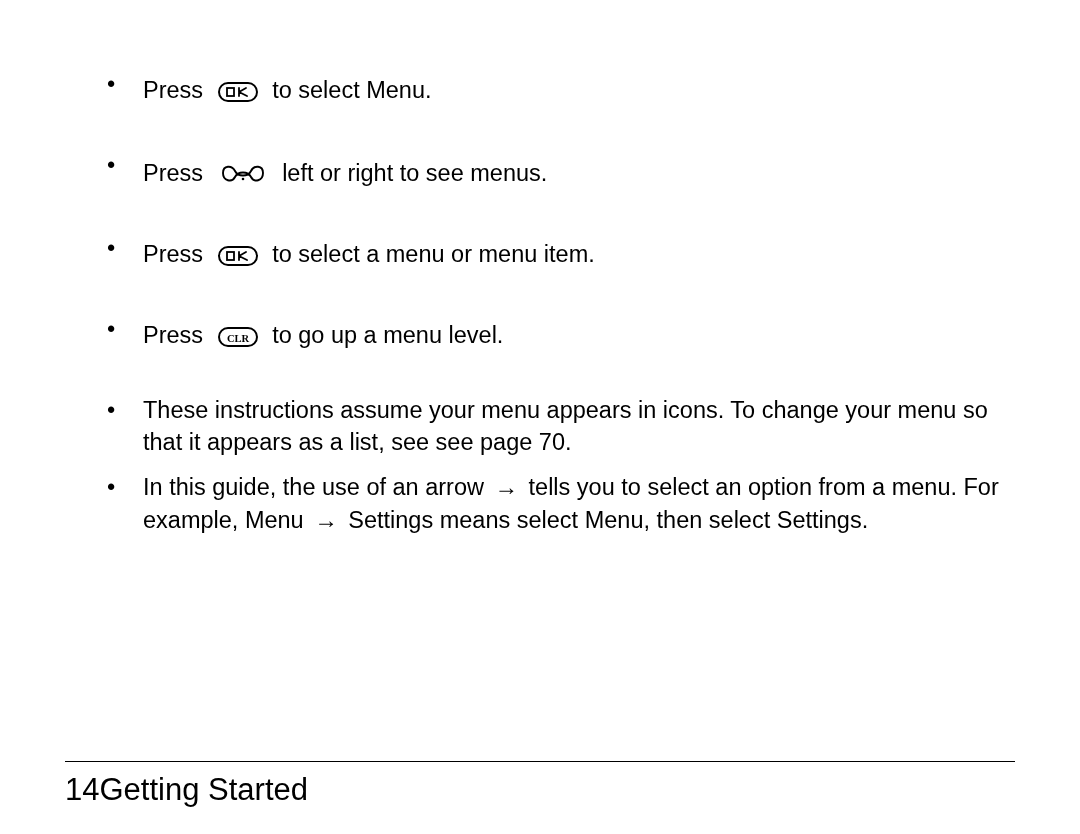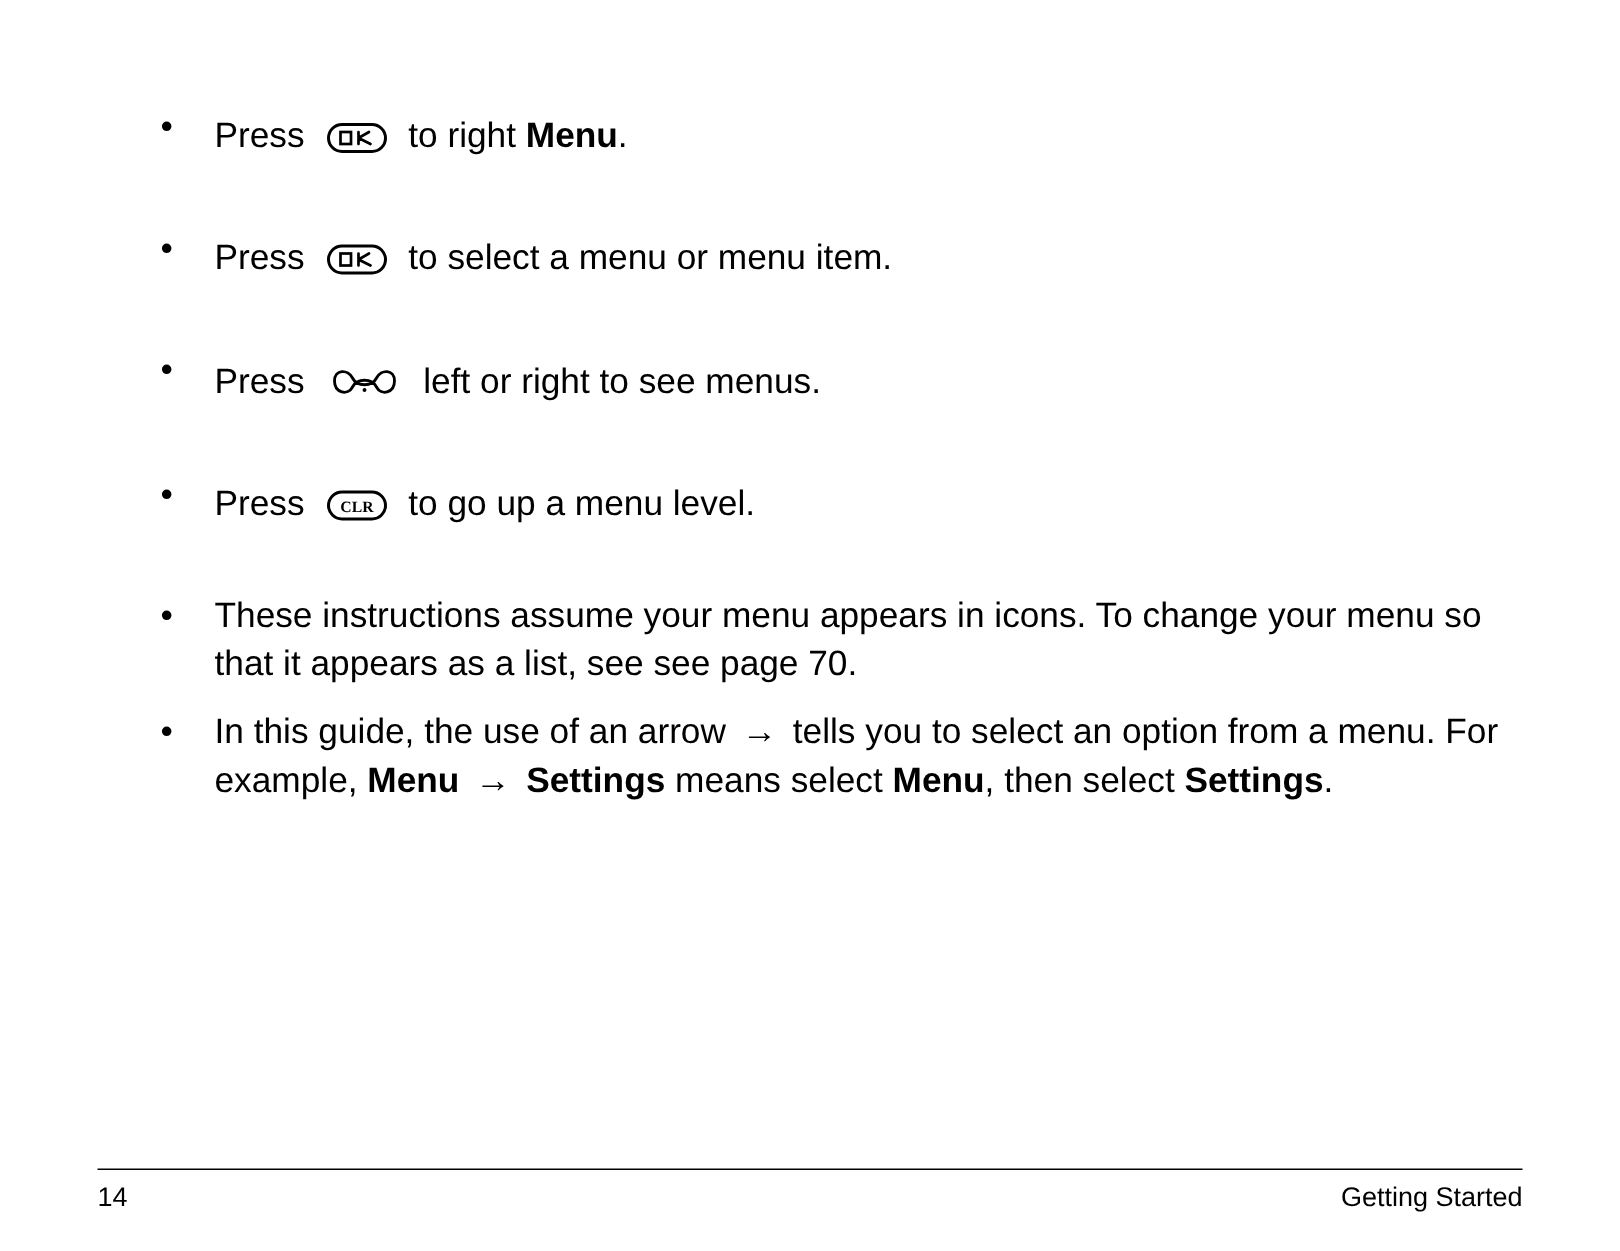--- a/index.html
+++ b/index.html
@@ -4,25 +4,25 @@
 <style>
   html,body{margin:0;padding:0;background:#fff;color:#000}
   body{width:1080px;height:834px;box-sizing:border-box;font-family:Verdana,Geneva,sans-serif;font-size:23.5px;line-height:1.4;position:relative}
   .page{padding:68px 65px 0 65px}
   .intro{margin:0 0 26px 0}
   ul.menu-steps{list-style:none;padding:0 0 0 42px;margin:0}
   ul.menu-steps>li{position:relative;padding-left:36px;margin:0 0 24px 0}
   ul.menu-steps>li.tight{margin-bottom:12px}
   ul.menu-steps>li:before{content:"•";position:absolute;left:0;top:0}
   .key-icon{display:inline-block;vertical-align:-6px;margin:12px 8px}
-  .bold{font-weight:700}
+  .bold{font-weight:400}
   .arrow{display:inline-block;margin:0 4px}
   .footer{position:absolute;left:65px;right:65px;bottom:23px}
   .footer hr{border:none;border-top:1px solid #000;margin:0 0 6px 0}
-  .footer-row{display:flex;justify-content:space-between;font-size:18px}
+  .footer-row{display:flex;font-size:31px}
 </style>
 </head>
 <body>
 
 <svg width="0" height="0" style="position:absolute">
   <defs>
     <g id="icon-capsule">
       <rect x="1" y="3" width="38" height="18" rx="9" ry="9" fill="none" stroke="#000" stroke-width="2"></rect>
     </g>
   </defs>
@@ -35,44 +35,44 @@
 
     <li>
       <span>Press</span>
       <span class="key-icon">
         <svg width="40" height="24" viewBox="0 0 40 24">
           <rect x="1" y="3" width="38" height="18" rx="9" ry="9" fill="none" stroke="#000" stroke-width="2"></rect>
           <rect x="9" y="8" width="7" height="8" fill="none" stroke="#000" stroke-width="1.8"></rect>
           <path d="M21 16 V8 M21 12 L28 8 M21 12 L29 16" fill="none" stroke="#000" stroke-width="1.8" stroke-linecap="round"></path>
         </svg>
       </span>
-      <span> to right </span><span class="bold">Menu</span><span>.</span>
+      <span> to select </span><span class="bold">Menu</span><span>.</span>
+    </li>
+
+    <li>
+      <span>Press</span>
+      <span class="key-icon">
+        <svg width="50" height="26" viewBox="0 0 50 26">
+          <path d="M5 12 C 5 4, 14 4, 17 10 C 20 16, 30 16, 33 10 C 36 4, 45 4, 45 12 C 45 20, 36 22, 33 16 C 30 10, 20 10, 17 16 C 14 22, 5 20, 5 12 Z" fill="none" stroke="#000" stroke-width="1.9"></path>
+          <circle cx="25" cy="18" r="1.3" fill="#000"></circle>
+        </svg>
+      </span>
+      <span> left or right to see menus.</span>
     </li>
 
     <li>
       <span>Press</span>
       <span class="key-icon">
         <svg width="40" height="24" viewBox="0 0 40 24">
           <rect x="1" y="3" width="38" height="18" rx="9" ry="9" fill="none" stroke="#000" stroke-width="2"></rect>
           <rect x="9" y="8" width="7" height="8" fill="none" stroke="#000" stroke-width="1.8"></rect>
           <path d="M21 16 V8 M21 12 L28 8 M21 12 L29 16" fill="none" stroke="#000" stroke-width="1.8" stroke-linecap="round"></path>
         </svg>
       </span>
       <span> to select a menu or menu item.</span>
-    </li>
-
-    <li>
-      <span>Press</span>
-      <span class="key-icon">
-        <svg width="50" height="26" viewBox="0 0 50 26">
-          <path d="M5 12 C 5 4, 14 4, 17 10 C 20 16, 30 16, 33 10 C 36 4, 45 4, 45 12 C 45 20, 36 22, 33 16 C 30 10, 20 10, 17 16 C 14 22, 5 20, 5 12 Z" fill="none" stroke="#000" stroke-width="1.9"></path>
-          <circle cx="25" cy="18" r="1.3" fill="#000"></circle>
-        </svg>
-      </span>
-      <span> left or right to see menus.</span>
     </li>
 
 
     <li>
       <span>Press</span>
       <span class="key-icon">
         <svg width="40" height="24" viewBox="0 0 40 24">
           <rect x="1" y="3" width="38" height="18" rx="9" ry="9" fill="none" stroke="#000" stroke-width="2"></rect>
           <text x="20" y="16.5" text-anchor="middle" font-family="Verdana" font-size="10.5" fill="#000" font-weight="600">CLR</text>
         </svg>

